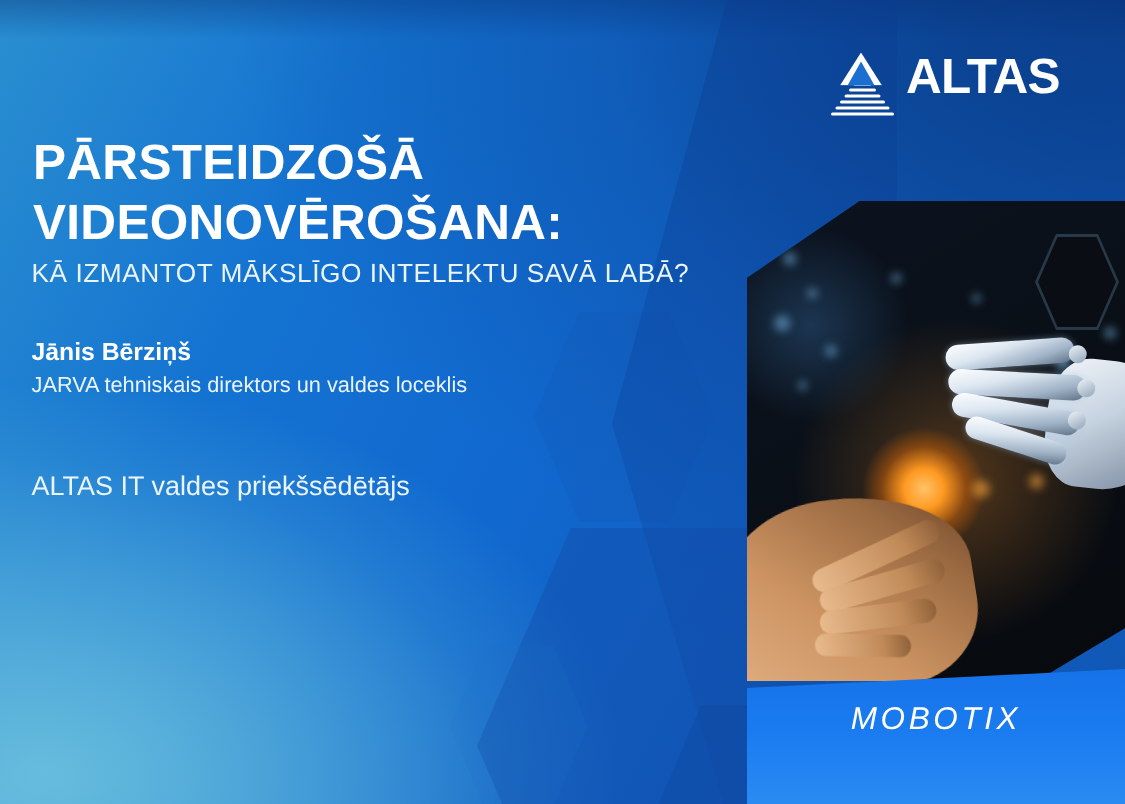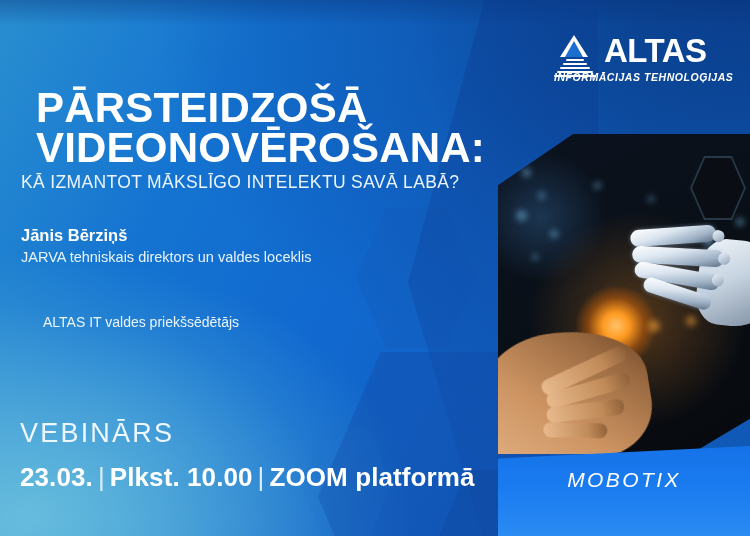--- a/index.html
+++ b/index.html
@@ -164,43 +164,43 @@
     color:#ffffff; letter-spacing:-.5px; line-height:36px;
   }
   .logo-sub {
     position:absolute; left:2px; top:38px;
     font-size:10.5px; font-style:italic; font-weight:bold;
     color:#ffffff; letter-spacing:.55px; white-space:nowrap;
   }
 
   
   .title {
-    position:absolute; left:36px; top:88px;
-    font-size:42px; font-weight:bold; color:#ffffff;
+    position:absolute; left:22px; top:88px;
+    font-size:33px; font-weight:bold; color:#ffffff;
     line-height:40px; letter-spacing:.2px;
   }
   .subtitle {
     position:absolute; left:21px; top:172px;
     font-size:17.5px; color:#eaf4fd; letter-spacing:.35px; font-weight:400;
   }
   .sp1-name {
     position:absolute; left:21px; top:226px;
     font-size:16.5px; font-weight:bold; color:#ffffff;
   }
   .sp1-role {
     position:absolute; left:21px; top:249px;
     font-size:14.5px; color:#eaf4fd; font-weight:400;
   }
   .sp2-name {
     position:absolute; left:21px; top:291px;
     font-size:16.5px; font-weight:bold; color:#ffffff;
   }
   .sp2-role {
     position:absolute; left:21px; top:314px;
-    font-size:14px; color:#eaf4fd; font-weight:400;margin-left:22px;
+    font-size:18px; color:#eaf4fd; font-weight:400;
   }
   .vebinars {
     position:absolute; left:20px; top:418px;
     font-size:27px; font-weight:300; color:#eef7fe; letter-spacing:2.2px;
   }
   .details {
     position:absolute; left:20px; top:462px;
     font-size:26px; font-weight:bold; color:#ffffff; letter-spacing:.1px;
     white-space:nowrap;
   }
@@ -266,31 +266,26 @@
       <div class="logo-steps">
         <div class="step" style="left:17px; top:0px;  width:12px;"></div>
         <div class="step" style="left:14px; top:4px;  width:18px;"></div>
         <div class="step" style="left:11px; top:8px;  width:24px;"></div>
         <div class="step" style="left:8px;  top:12px; width:30px;"></div>
         <div class="step" style="left:5px;  top:16px; width:36px;"></div>
         <div class="step" style="left:2px;  top:20px; width:42px;"></div>
       </div>
     </div>
     <div class="logo-word">ALTAS</div>
-    <div class="logo-sub">INFORMĀCIJAS TEHNOLOĢIJAS</div>
   </div>
 
   <div class="title">
     <div>PĀRSTEIDZOŠĀ</div>
     <div>VIDEONOVĒROŠANA:</div>
   </div>
   <div class="subtitle">KĀ IZMANTOT MĀKSLĪGO INTELEKTU SAVĀ LABĀ?</div>
 
   <div class="sp1-name">Jānis Bērziņš</div>
   <div class="sp1-role">JARVA tehniskais direktors un valdes loceklis</div>
   <div class="sp2-role">ALTAS IT valdes priekšsēdētājs</div>
 
-  <div class="vebinars">VEBINĀRS</div>
-  <div class="details">
-    <span>23.03.</span><span class="sep">|</span><span>Plkst. 10.00</span><span class="sep">|</span><span>ZOOM platformā</span>
-  </div>
 
 </div>
 
 </body></html>

